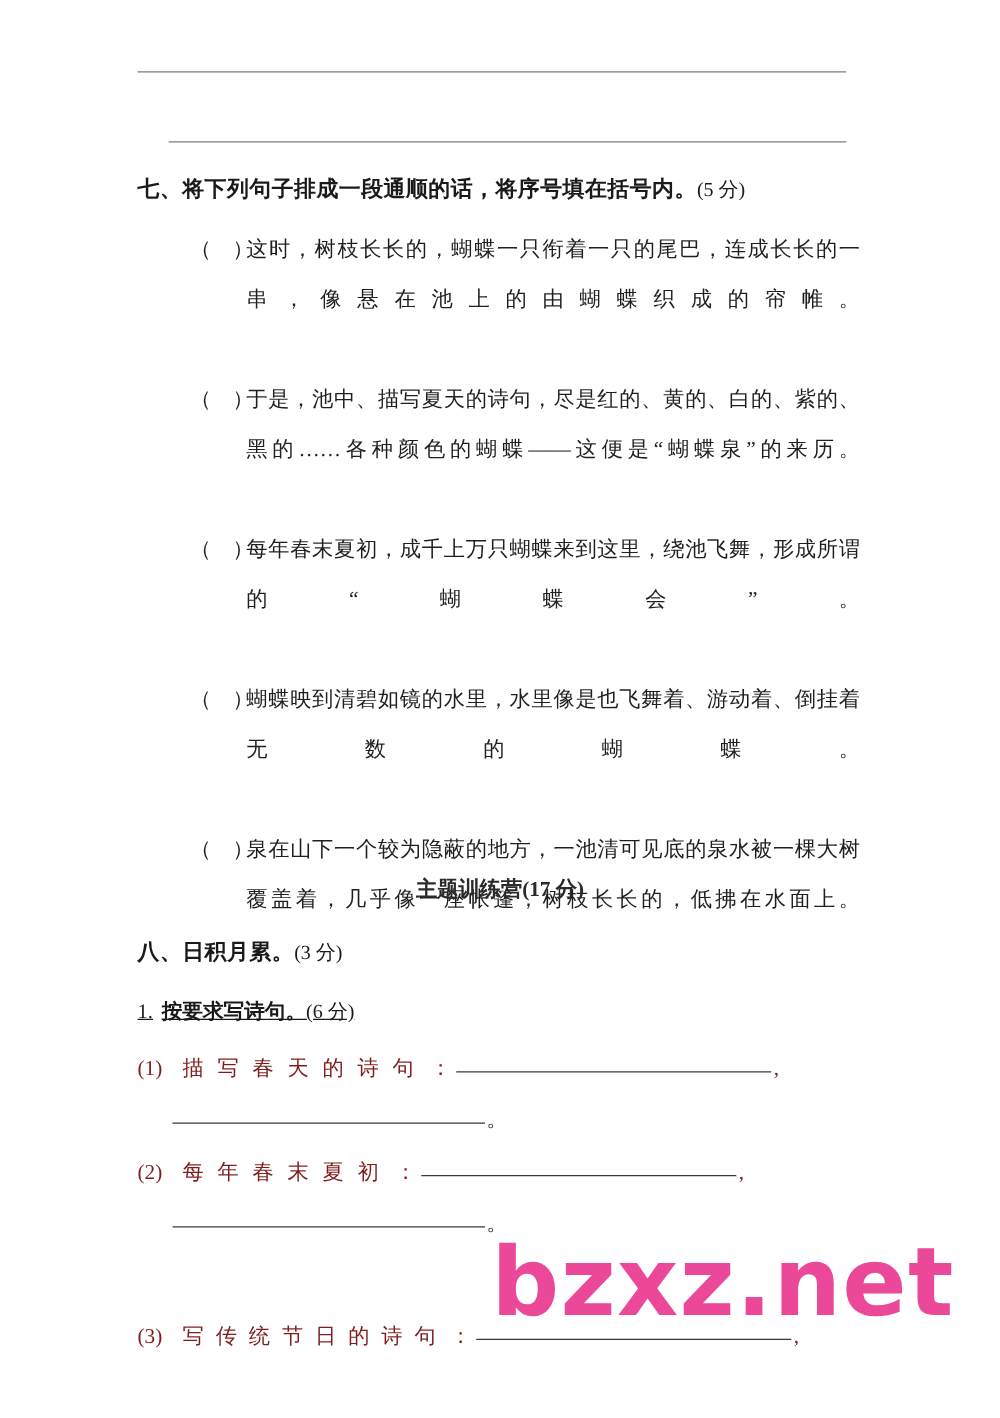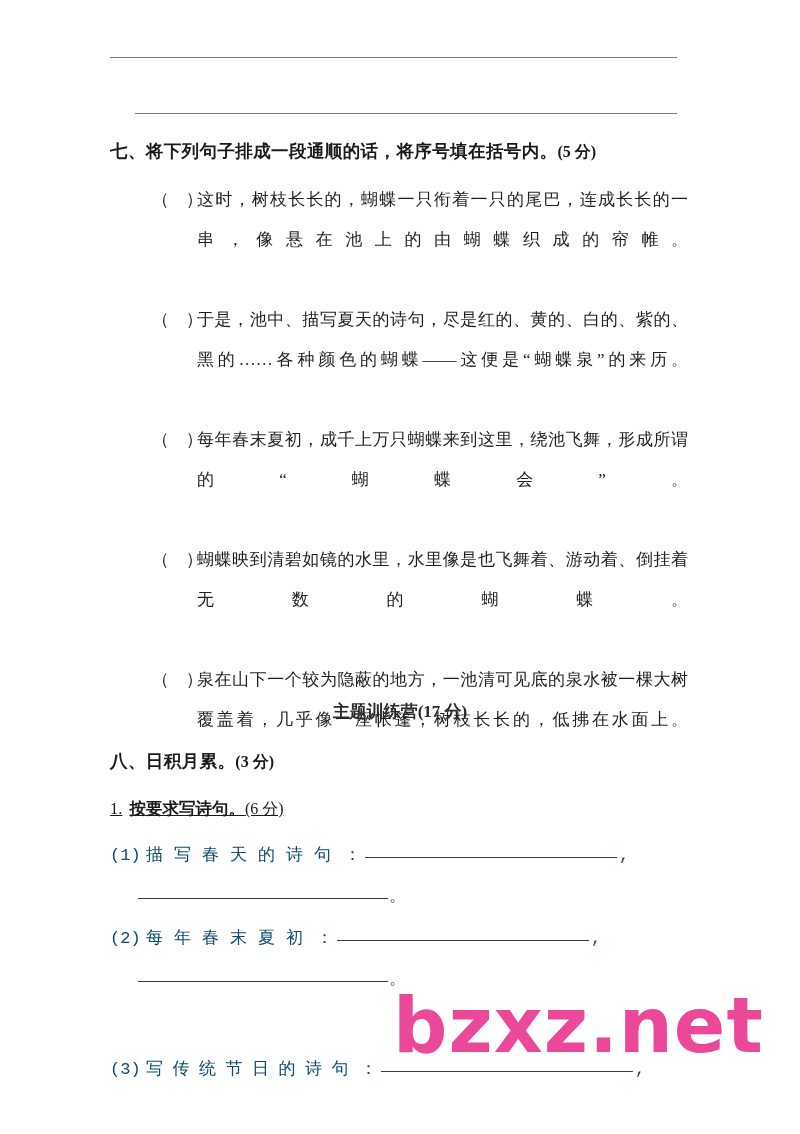--- a/index.html
+++ b/index.html
@@ -53,21 +53,21 @@
     position: absolute;
     left: 110px;
     font-family: "DejaVu Sans", "Liberation Sans", sans-serif;
     font-weight: 700;
     font-size: 17.5px;
     letter-spacing: 0.4px;
     white-space: nowrap;
   }
   .q-heading .score {
     font-family: "Liberation Serif", "DejaVu Serif", serif;
-    font-weight: 700;
+    font-weight: 400;
     font-size: 16px;
     letter-spacing: 0;
   }
   #heading-7 { top: 139px; }
   #heading-8 { top: 749px; }
 
   #subheading-1 {
     position: absolute;
     left: 110px;
     top: 798px;
@@ -136,23 +136,23 @@
     content: "";
     display: inline-block;
     width: 100%;
   }
 
   
   .poem-item {
     position: absolute;
     left: 110px;
     width: 578px;
-    font-family: Liberation Mono, monospace;
-    font-size: 17px;
-    color: #0c4a6e;
+    font-family: Liberation Serif, serif;
+    font-size: 17px;
+    color: #7f1d1d;
     white-space: nowrap;
   }
   .poem-item .label {
     display: inline-block;
     width: 36px;
   }
   .poem-item .prompt {
     display: inline-block;
   }
   .poem-item .prompt.sp1 { letter-spacing: 11px; }

